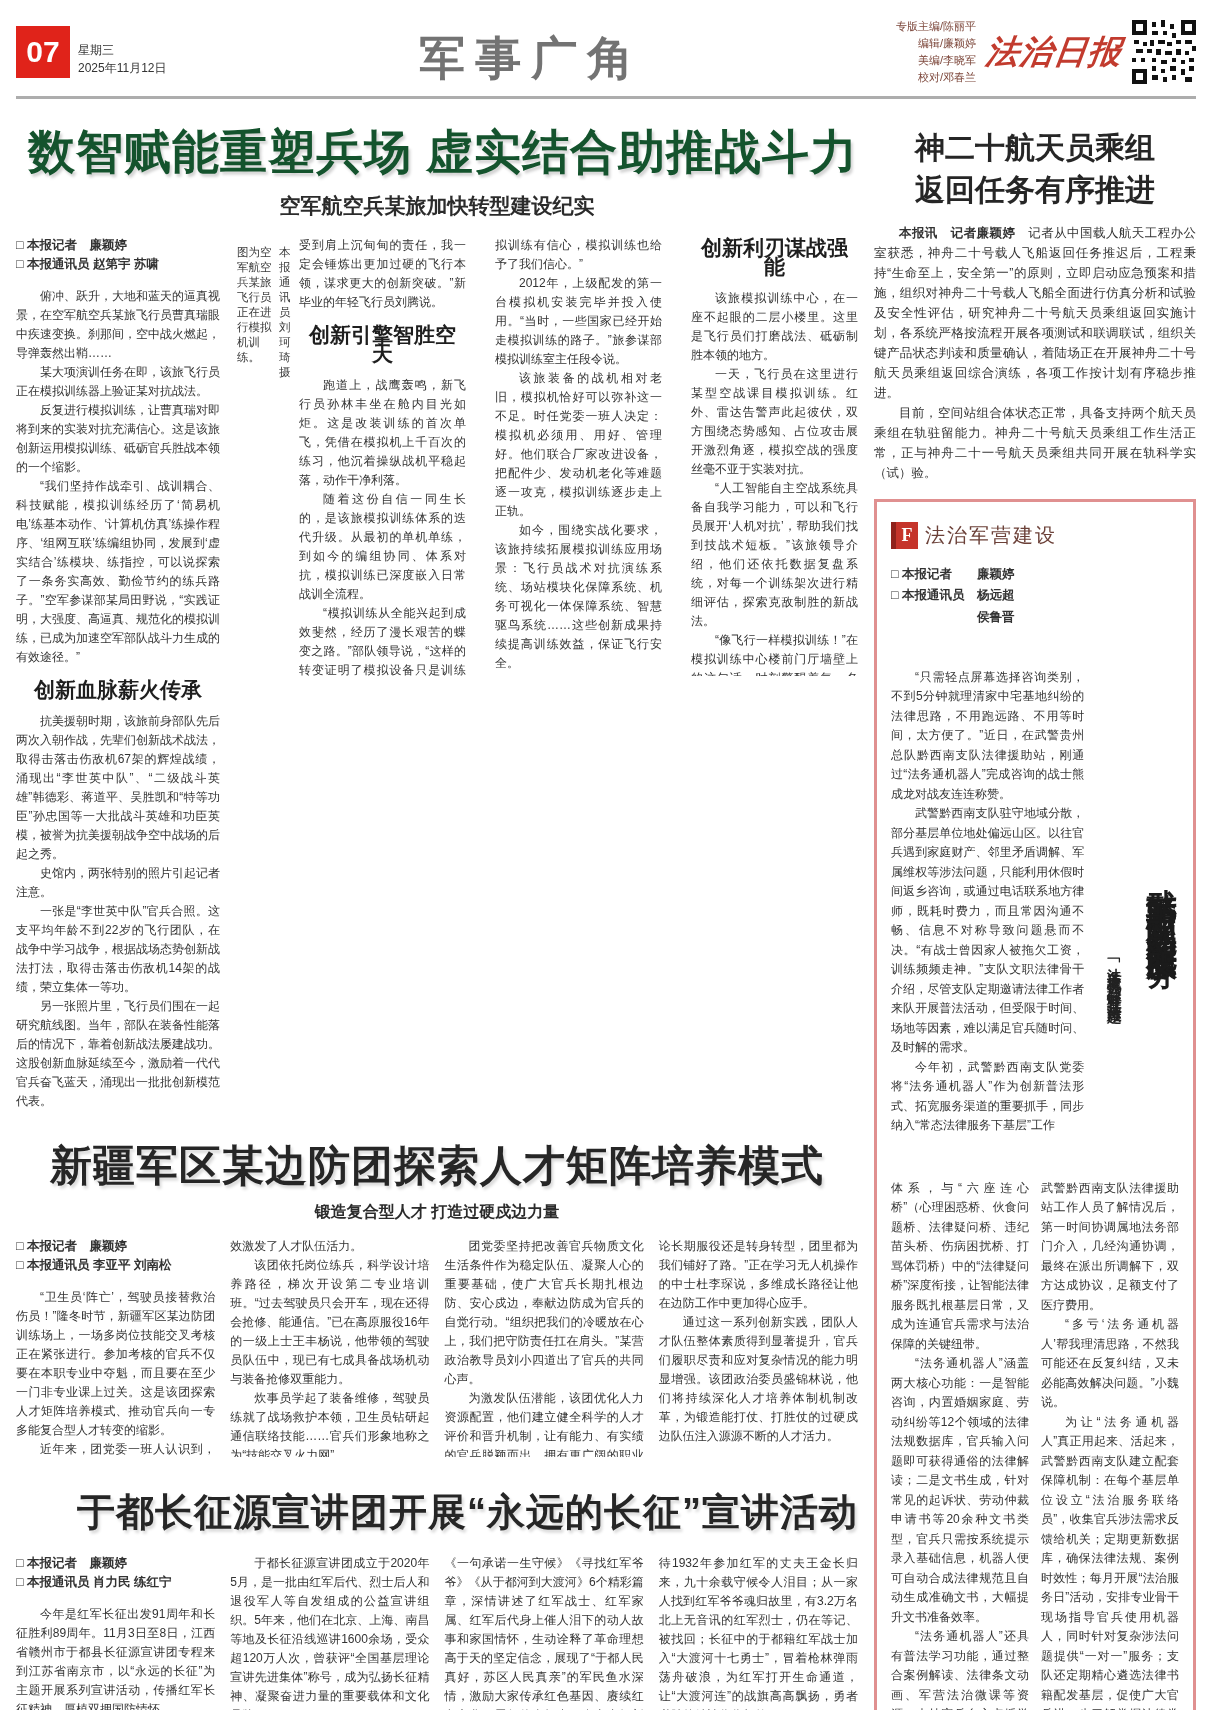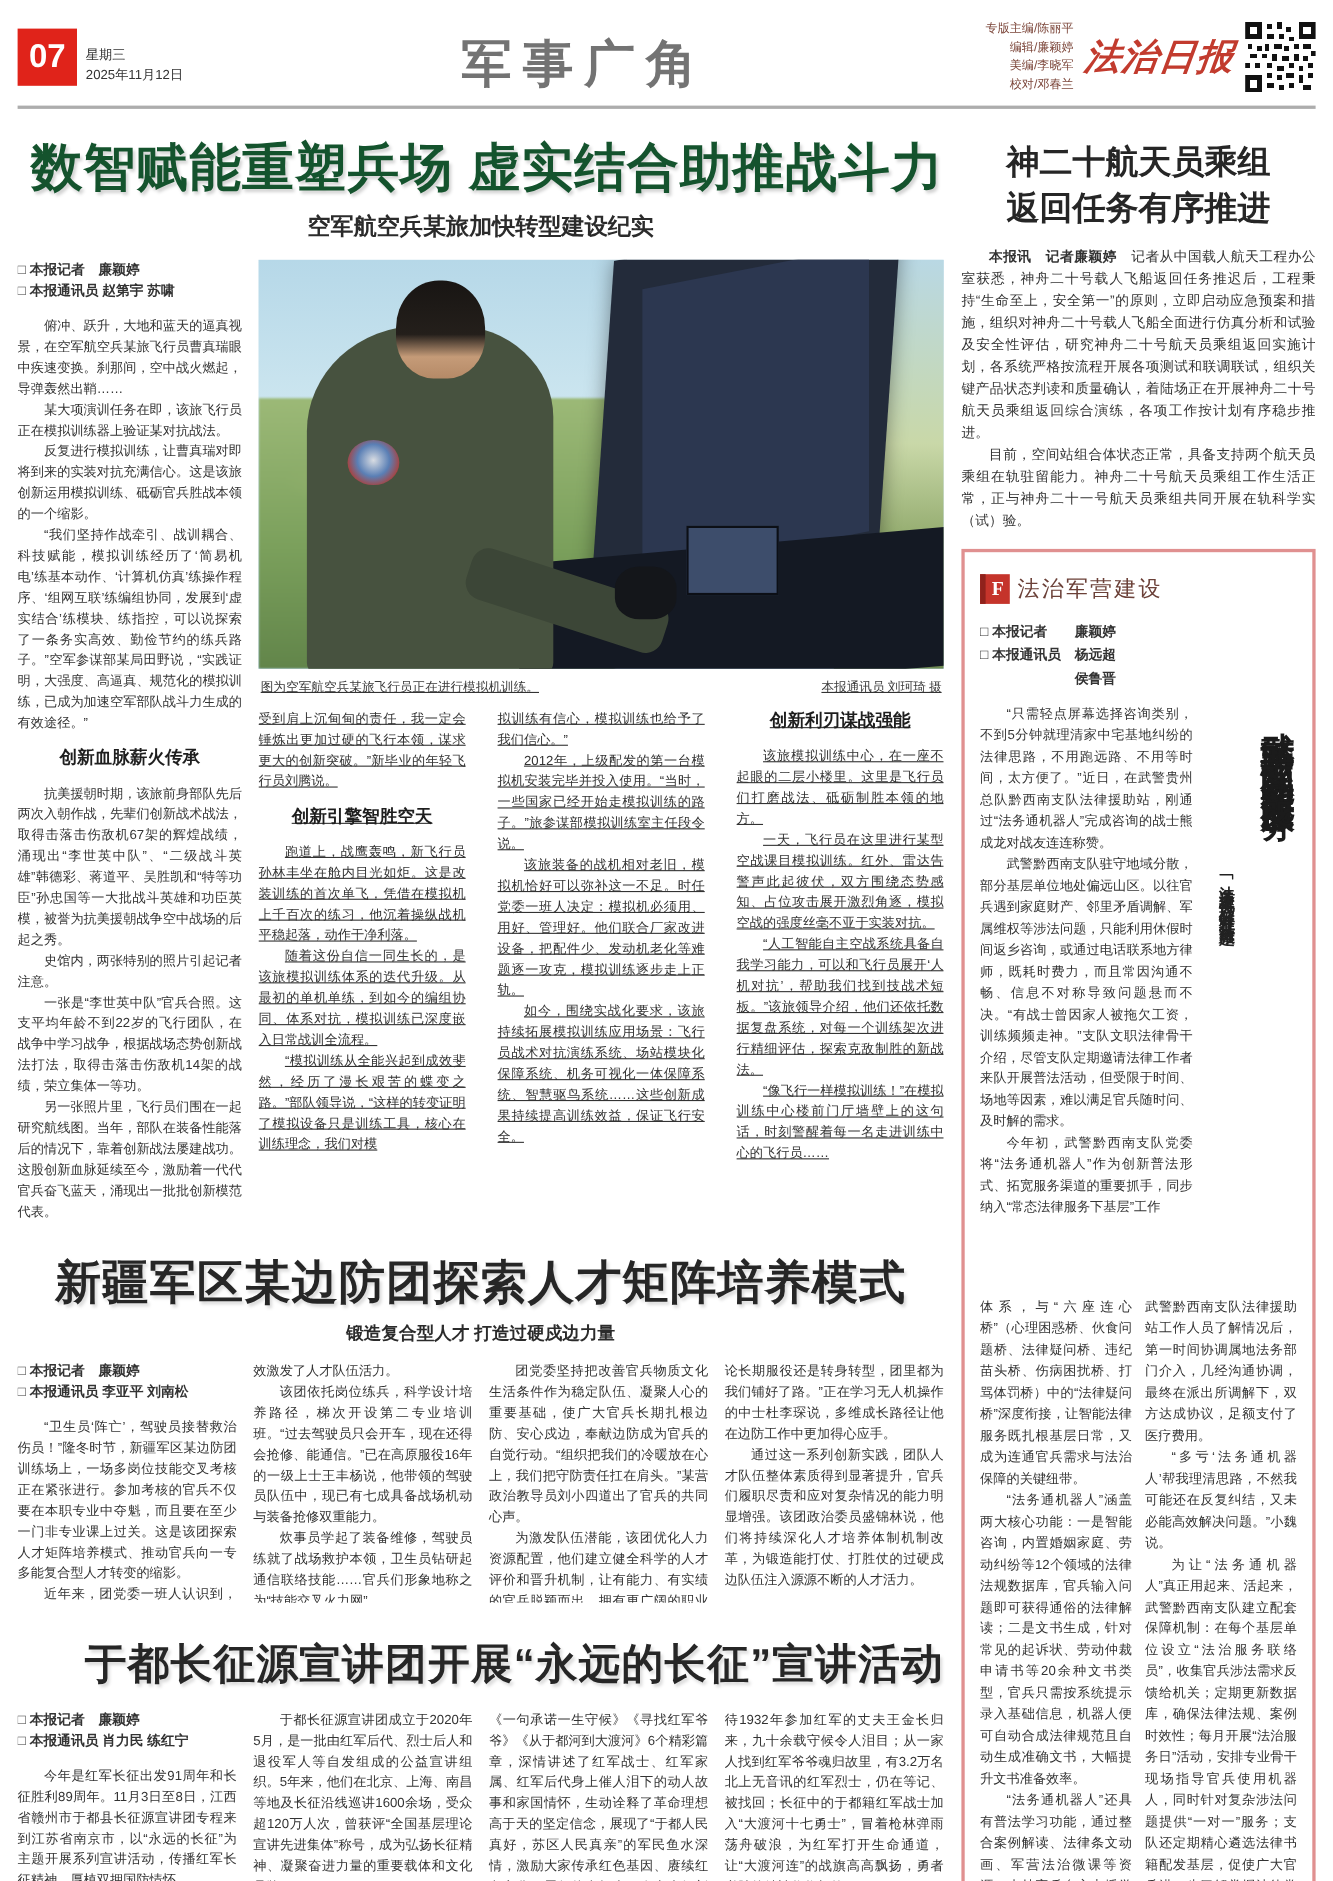--- a/index.html
+++ b/index.html
@@ -19,27 +19,27 @@
   .masthead{font-family:"DejaVu Serif","Liberation Serif",serif;font-style:italic;font-weight:bold;
             font-size:33px;color:#c23b2e;transform:skewX(-7deg);letter-spacing:1px;white-space:nowrap;}
   .qr{width:64px;height:64px;}
   
   .content{display:grid;grid-template-columns:1fr 322px;gap:16px;}
   
   .col{font-size:12px;line-height:19px;text-align:justify;color:#333;}
   .col p{margin:0;text-indent:2em;}
   .byline{font-size:12.5px;font-weight:bold;text-indent:0 !important;margin:0;}
   .byline-block{margin-bottom:13px;}
-  h3.colhead{font-size:16px;text-align:center;margin:13px 0;color:#1e1e1e;font-weight:900;}
+  h3.colhead{font-size:21px;text-align:center;margin:13px 0;color:#1e1e1e;font-weight:900;}
   
   h1.lead{font-size:47px;font-weight:900;color:#14532d;text-align:right;letter-spacing:1px;
           margin:12px 0 8px;text-shadow:2px 3px 3px rgba(0,0,0,0.18);white-space:nowrap;}
   h2.lead-sub{font-size:21px;text-align:center;color:#2b2b2b;font-weight:700;margin:0 0 16px;}
   .a1-body{display:grid;grid-template-columns:204px 1fr;gap:15px;height:872px;overflow:hidden;}
-  .a1-right{display:flex;flex-direction:column;text-decoration:underline;}
+  .a1-right{display:flex;flex-direction:row;}
   .photo{height:372px;position:relative;overflow:hidden;
          background:linear-gradient(180deg,#b6d8e8 0%,#cbe5ef 34%,#a6c9da 100%);}
   .ph-terrain{position:absolute;left:0;top:34%;width:52%;height:66%;
       background:
         radial-gradient(60px 30px at 20% 30%,#8fae6a 0%,rgba(143,174,106,0) 70%),
         radial-gradient(90px 40px at 55% 55%,#6f9855 0%,rgba(111,152,85,0) 75%),
         radial-gradient(70px 36px at 35% 80%,#5c7d45 0%,rgba(92,125,69,0) 75%),
         linear-gradient(180deg,#9cb977 0%,#7ba05c 55%,#62854a 100%);
       filter:blur(1px);}
   .ph-terrain-right{position:absolute;right:0;top:0;width:16%;height:100%;
@@ -80,21 +80,21 @@
   .space .lead-in{font-weight:bold;}
   .sidebar{border:3px solid #e09090;margin-top:16px;padding:20px 14px 10px;height:1238px;
            box-sizing:border-box;overflow:hidden;}
   .badge-row{display:flex;align-items:center;gap:7px;margin-bottom:15px;}
   .cube{width:27px;height:27px;background:#c5342b;color:#fff;font-weight:bold;
         font-family:"Liberation Serif",serif;display:flex;align-items:center;justify-content:center;
         font-size:18px;border-left:5px solid #8f221c;box-sizing:border-box;}
   .badge-label{font-size:20px;color:#6b4038;letter-spacing:2px;}
   .sb-bylines{font-size:12.5px;font-weight:bold;line-height:1.7;margin-bottom:12px;}
   .sb-bylines .indent{padding-left:86px;}
-  .sb-upper{display:flex;gap:20px;height:524px;overflow:hidden;}
+  .sb-upper{display:flex;gap:20px;height:524px;overflow:hidden;align-items:center;}
   .sb-text{flex:1;font-size:12px;line-height:19.5px;text-align:justify;}
   .sb-text p{margin:0;text-indent:2em;}
   .sb-vsub{writing-mode:vertical-rl;font-size:14.5px;font-weight:bold;color:#222;
            padding-top:150px;letter-spacing:3px;flex:0 0 auto;}
   .sb-vhead{writing-mode:vertical-rl;font-size:31px;font-weight:900;color:#1b1b1b;
             letter-spacing:5px;flex:0 0 auto;line-height:1.15;}
   .sb-lower{display:grid;grid-template-columns:1fr 1fr;gap:12px;margin-top:15px;height:608px;
             overflow:hidden;font-size:12px;line-height:19.5px;text-align:justify;}
   .sb-lower p{margin:0;text-indent:2em;}
   .sb-lower p.cont{text-indent:0;}

